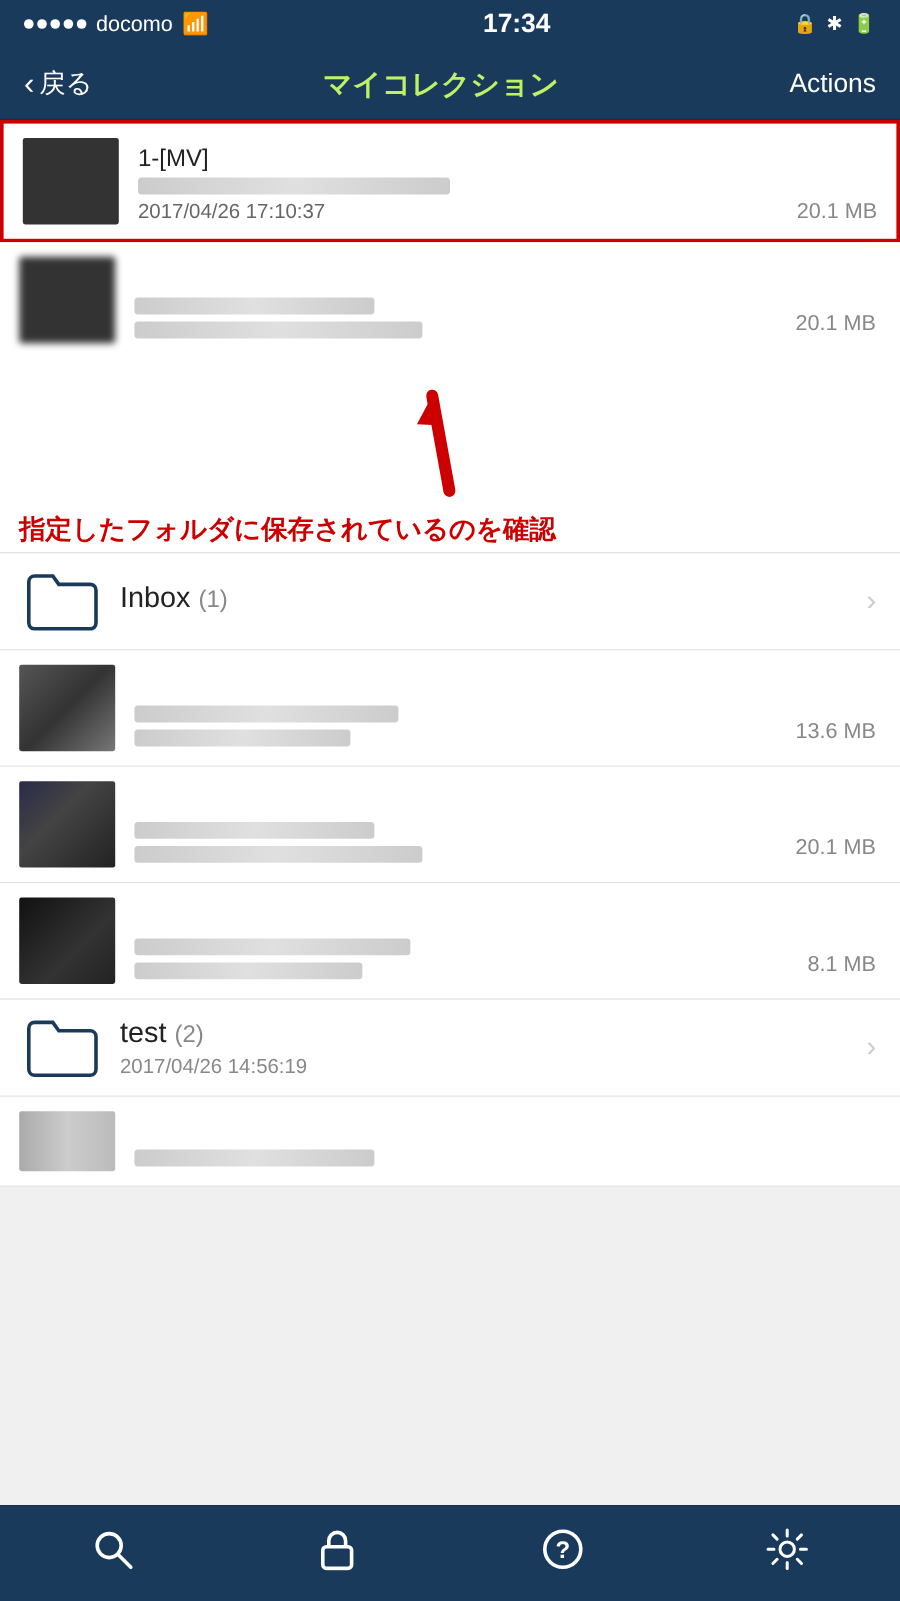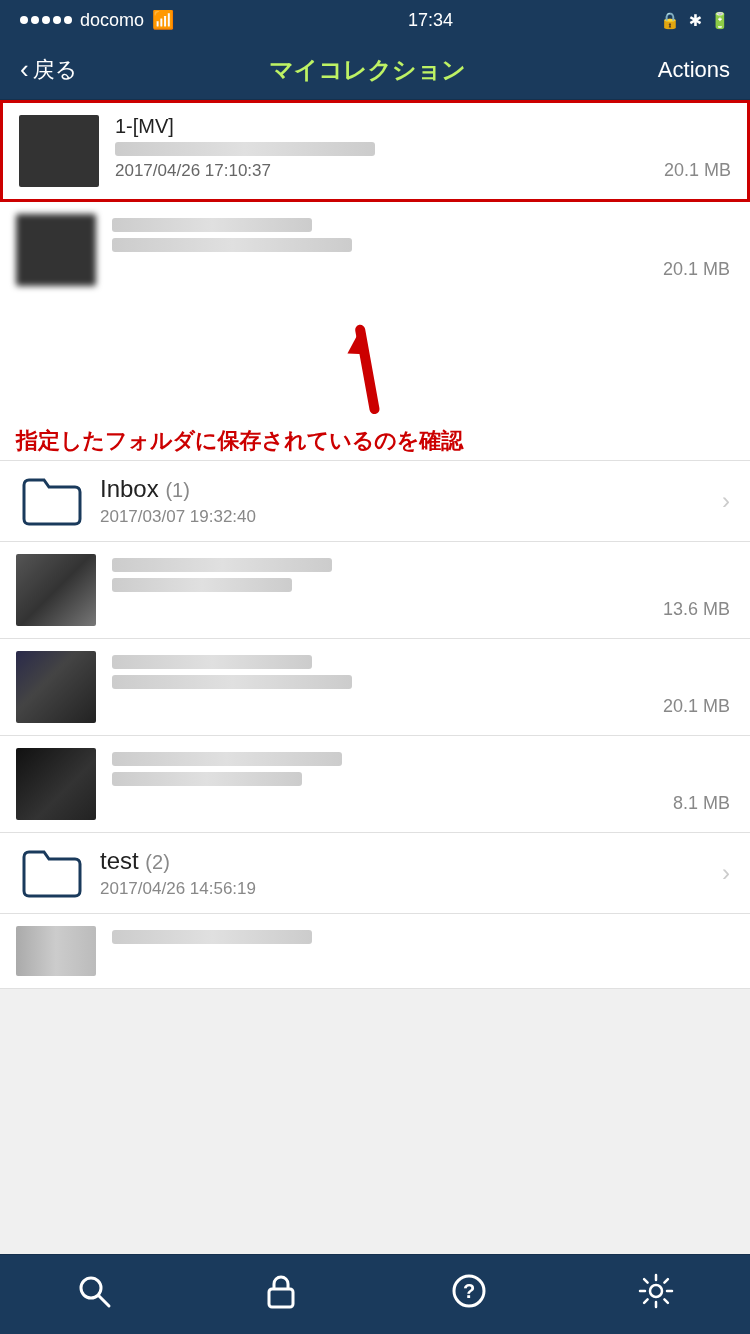--- a/index.html
+++ b/index.html
@@ -16,21 +16,21 @@
     .status-bar {
       background: #1a3a5c;
       height: 40px;
       display: flex;
       align-items: center;
       justify-content: space-between;
       padding: 16px 20px;
       color: white;
     }
     .status-left { display: flex; align-items: center; gap: 8px; font-size: 18px; }
-    .status-center { font-size: 18px; font-weight: 400; margin-left: 26px; }
+    .status-center { font-size: 22px; font-weight: 700; margin-left: 26px; }
     .status-right { display: flex; align-items: center; gap: 8px; font-size: 16px; }
     .signal-dots { display: flex; gap: 3px; }
     .signal-dot { width: 8px; height: 8px; background: white; border-radius: 50%; }
 
     
     .nav-bar {
       background: #1a3a5c;
       height: 60px;
       display: flex;
       align-items: center;
@@ -50,21 +50,21 @@
     .nav-actions { color: white; font-size: 22px; cursor: pointer; }
 
     
     .content { background: #f5f5f5; }
 
     
     .list-item {
       background: white;
       border-bottom: 1px solid #e0e0e0;
       display: flex;
-      align-items: flex-start;
+      align-items: flex-end;
       padding: 12px 16px;
       position: relative;
       min-height: 90px;
     }
     .list-item.highlighted {
       border: 3px solid #cc0000;
     }
     .list-item .thumbnail {
       width: 80px;
       height: 72px;
@@ -261,21 +261,20 @@
     <div class="folder-item">
       <div class="folder-icon">
         <svg viewBox="0 0 64 52" fill="none" xmlns="http://www.w3.org/2000/svg">
           <path d="M4 10 C4 7 6 5 9 5 L24 5 L29 12 L55 12 C58 12 60 14 60 17 L60 44 C60 47 58 49 55 49 L9 49 C6 49 4 47 4 44 Z" stroke="#1a3a5c" stroke-width="3" fill="none"></path>
         </svg>
       </div>
       <div class="folder-info">
         <div class="folder-name">
           <span>Inbox</span> <span style="font-weight:400; color:#888; font-size:20px;">(<span>1</span>)</span>
         </div>
-        <div class="folder-date">2017/03/07 19:32:40</div>
       </div>
       <div class="chevron-right">›</div>
     </div>
 
     <div class="list-item">
       <div class="thumbnail" style="background: linear-gradient(135deg, #555 0%, #333 50%, #777 100%);"></div>
       <div class="item-info">
         <div class="blurred-line" style="width:220px;"></div>
         <div class="blurred-line" style="width:180px; margin-top:6px;"></div>
       </div>

